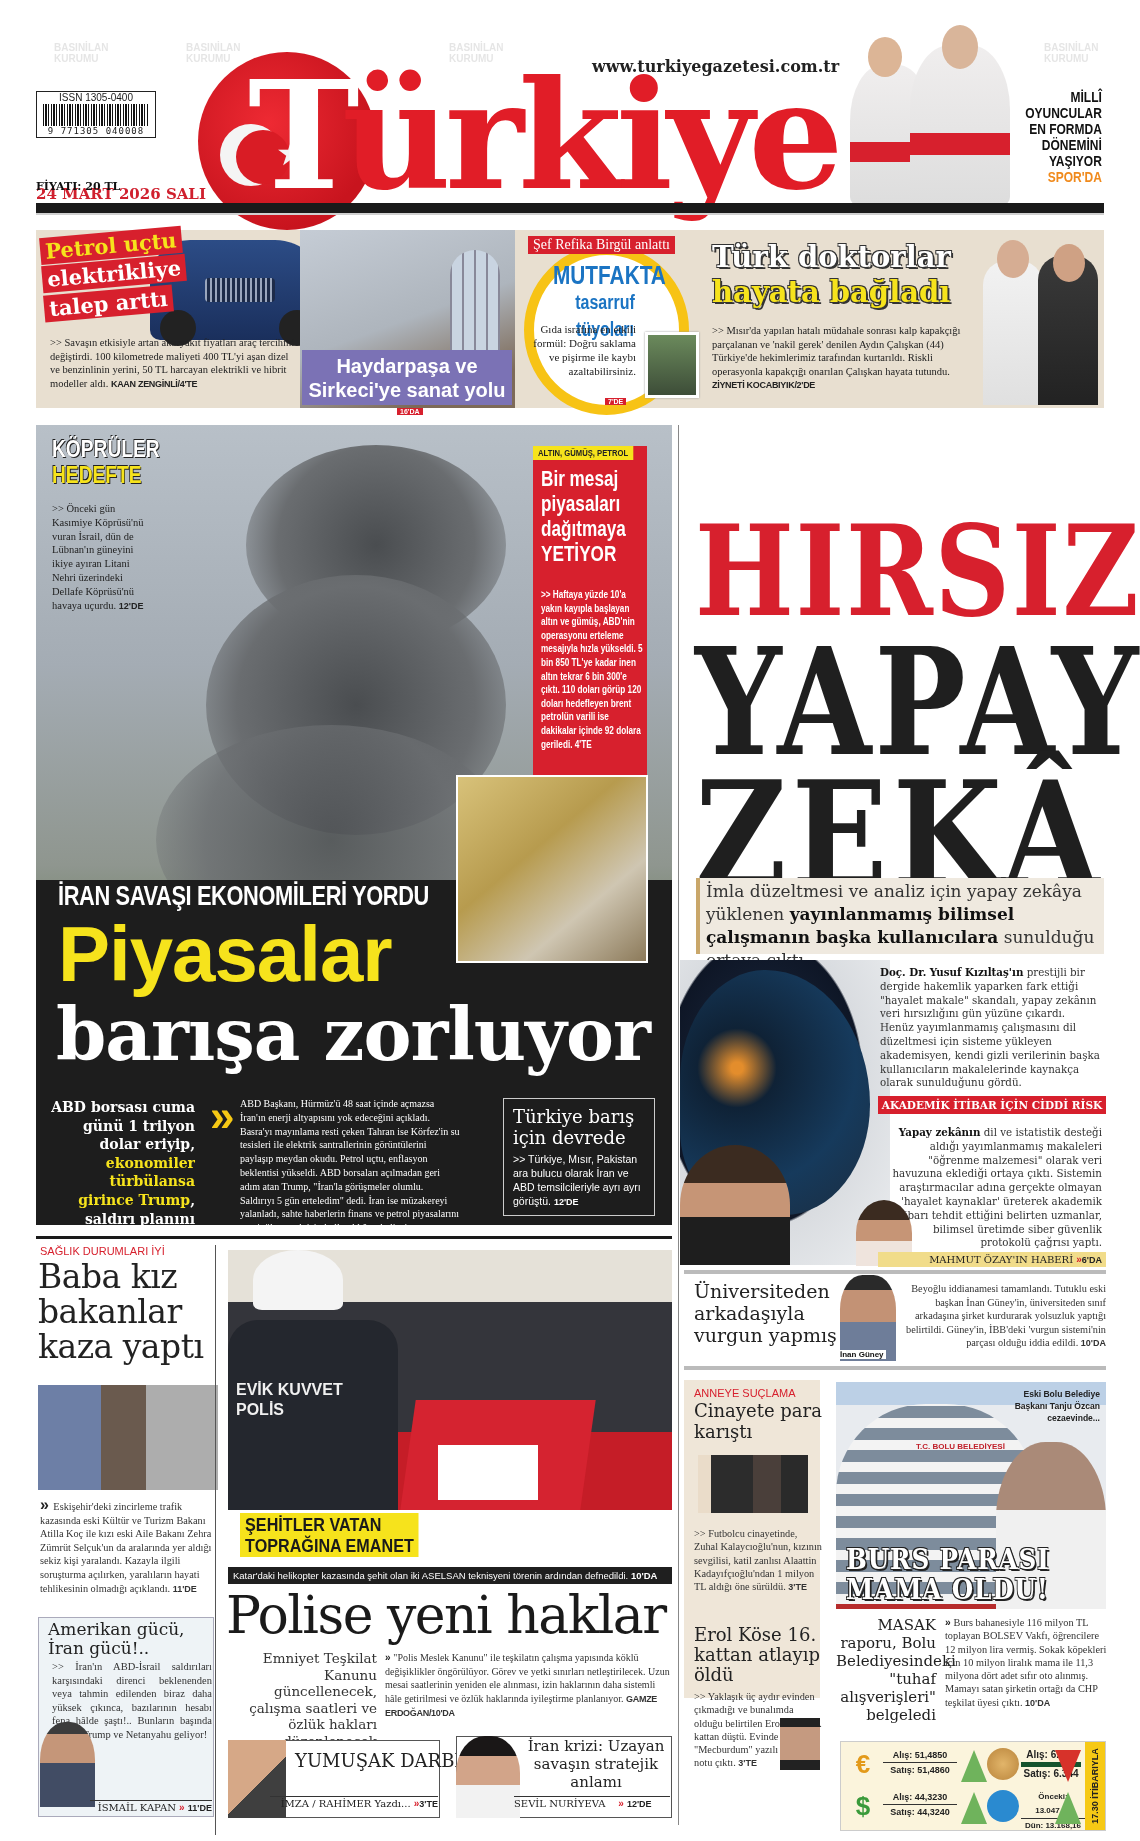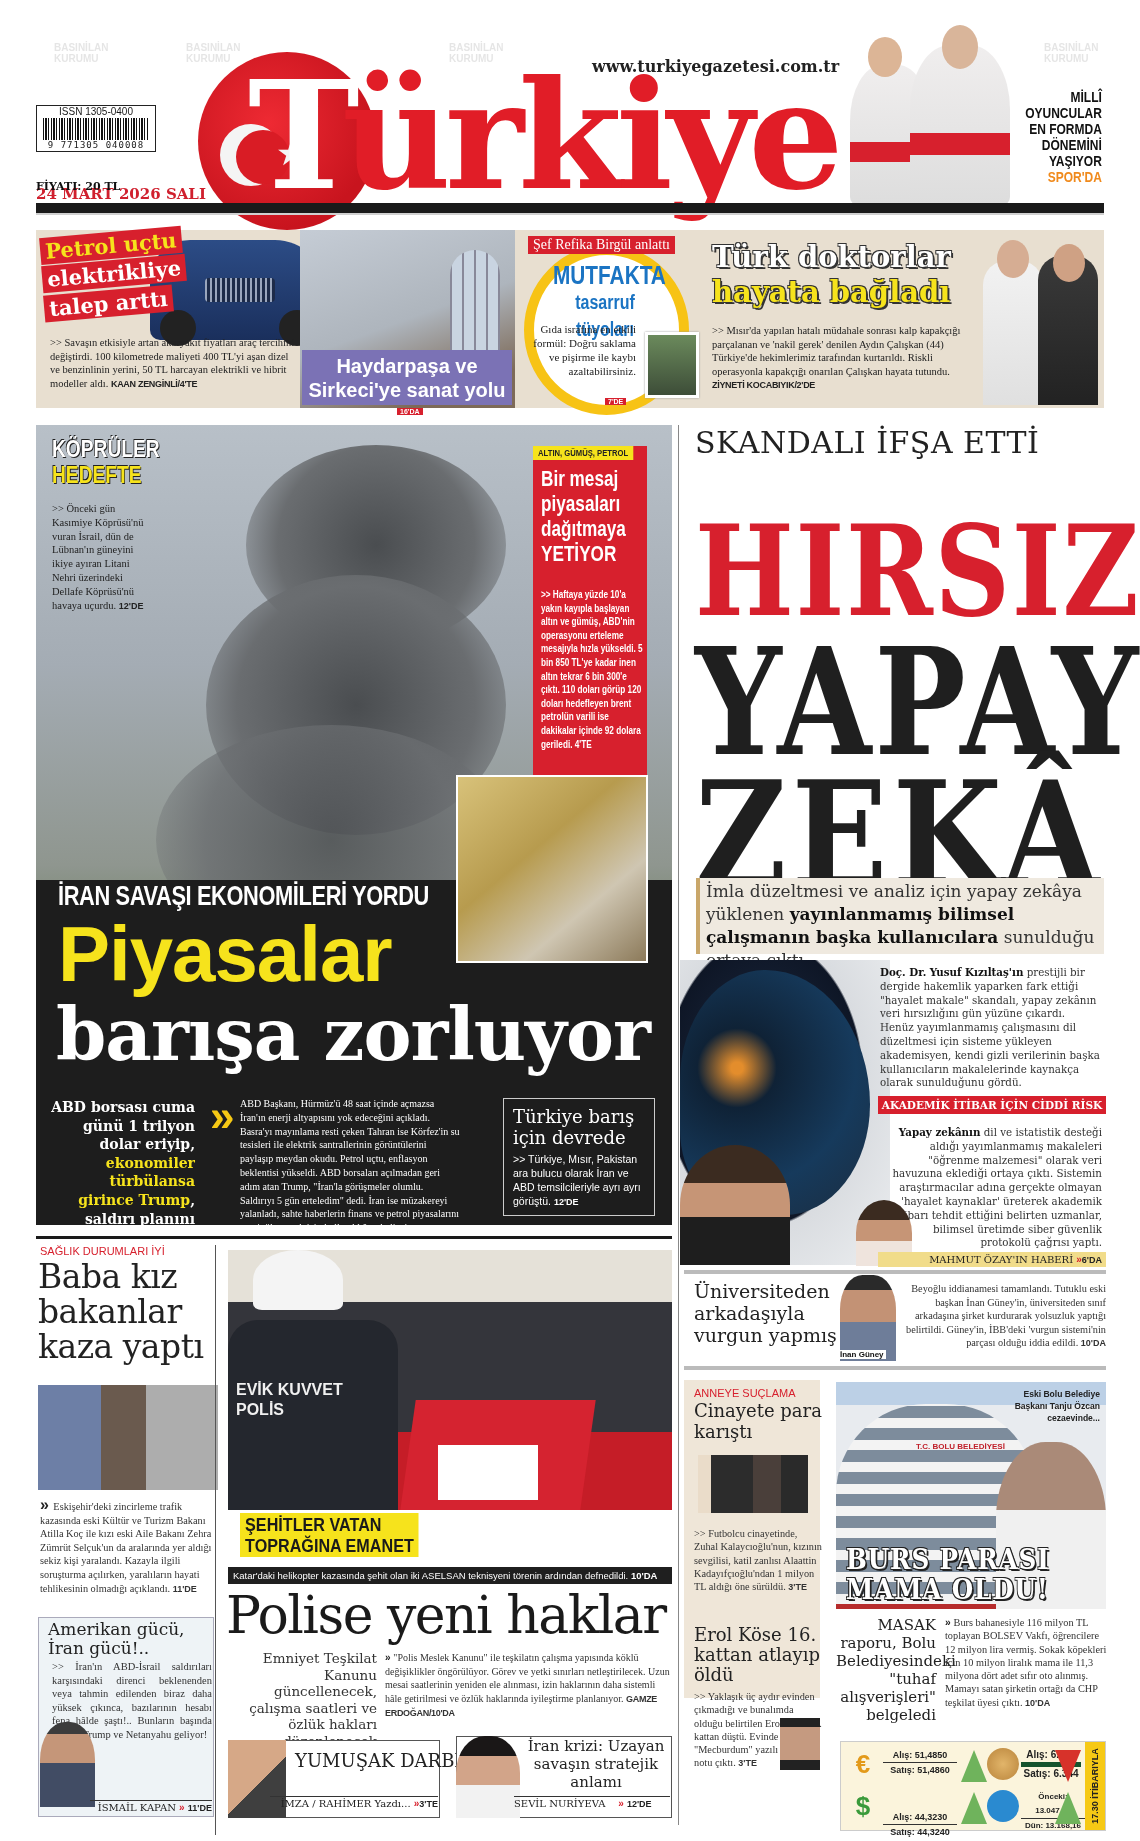--- a/index.html
+++ b/index.html
@@ -1,21 +1,21 @@
 <!DOCTYPE html>
 <html><head>
 <meta charset="utf-8">
 <style>
   * { box-sizing: border-box; margin: 0; padding: 0; }
   html, body { width: 1140px; height: 1841px; background: #ffffff; overflow: hidden; }
   body { position: relative; font-family: "DejaVu Serif", serif; color: #1a1a1a; }
   .abs { position: absolute; }
 
   
-  .barcode-box { left: 36px; top: 105px; width: 110px; width: 120px; height: 47px; border: 1px solid #222; background: #fff; }
+  .barcode-box { left: 36px; top: 91px; width: 110px; width: 120px; height: 47px; border: 1px solid #222; background: #fff; }
   .barcode-box .issn { font-family: "Liberation Sans", sans-serif; font-size: 10px; text-align: center; line-height: 12px; }
   .barcode-box .bars { height: 22px; margin: 0 6px; background: repeating-linear-gradient(90deg,#111 0 1px,#fff 1px 2px,#111 2px 4px,#fff 4px 5px,#111 5px 6px,#fff 6px 8px); }
   .barcode-box .num { font-family: "DejaVu Sans Mono", monospace; font-size: 9px; text-align: center; letter-spacing: 1px; line-height: 11px; }
   .date { left: 36px; top: 161px; font-family: "DejaVu Serif", serif; font-weight: bold; font-size: 15px; color: #d0202e; margin-top: 24px; }
   .price { left: 36px; top: 180px; font-family: "DejaVu Serif", serif; font-weight: bold; font-size: 11px; color: #111; }
   .logo-disc { left: 198px; top: 52px; width: 180px; width: 178px; height: 178px; border-radius: 50%; background: radial-gradient(circle at 40% 40%, #ee2a33, #c8141e 70%); overflow: hidden; }
   .logo-disc .cres { position:absolute; left: 22px; top: 72px; width: 62px; height: 62px; border-radius: 50%; background: #f4f4f4; }
   .logo-disc .cres-cut { position:absolute; left: 38px; top: 78px; width: 54px; height: 54px; border-radius: 50%; background: #d91c25; }
   .logo-disc .star { position:absolute; left: 78px; top: 84px; color: #f4f4f4; font-size: 34px; line-height: 34px; }
   .logo-text { left: 248px; top: 60px; font-family: "DejaVu Serif", serif; font-weight: bold; font-size: 150px; line-height: 150px; color: #e11d27; letter-spacing: -6px; }
@@ -285,21 +285,20 @@
 <div class="abs barisa">barışa zorluyor</div>
 <div class="abs abd-left"><span>ABD borsası cuma günü 1 trilyon dolar eriyip, </span><span class="y">ekonomiler türbülansa girince Trump</span><span>, saldırı planını rafa kaldırdı</span></div>
 <div class="abs quote-mark" style="left:210px;top:1094px;font-size:44px;line-height:44px;">»</div>
 <div class="abs abd-mid"><span>ABD Başkanı, Hürmüz'ü 48 saat içinde açmazsa İran'ın enerji altyapısını yok edeceğini açıkladı. Basra'yı mayınlama resti çeken Tahran ise Körfez'in su tesisleri ile elektrik santrallerinin görüntülerini paylaşıp meydan okudu. Petrol uçtu, enflasyon beklentisi yükseldi. ABD borsaları açılmadan geri adım atan Trump, "İran'la görüşmeler olumlu. Saldırıyı 5 gün erteledim" dedi. İran ise müzakereyi yalanladı, sahte haberlerin finans ve petrol piyasalarını manipüle etmek için kullanıldığını belirtti.</span> <span class="pgb">4-12'DE</span></div>
 <div class="abs tbox"></div>
 <div class="abs tbox-h">Türkiye barış için devrede</div>
 <div class="abs tbox-t"><span>&gt;&gt; Türkiye, Mısır, Pakistan ara bulucu olarak İran ve ABD temsilcileriyle ayrı ayrı görüştü.</span> <span class="pgb">12'DE</span></div>
 
 <div class="abs vline"></div>
 <div class="abs akad-sup">
-    <div>SKANDALI İFŞA ETTİ</div>
   </div>
 <div class="abs hirsiz">HIRSIZ</div>
 <div class="abs yapay">YAPAY</div>
 <div class="abs zeka">ZEKÂ</div>
 <div class="abs deck-box"></div>
 <div class="abs deck"><span>İmla düzeltmesi ve analiz için yapay zekâya yüklenen </span><b>yayınlanmamış bilimsel çalışmanın başka kullanıcılara</b><span> sunulduğu ortaya çıktı</span></div>
 <div class="abs ai-photo">
   <div class="ai-head"></div>
   <div class="kiziltas"></div>
 </div>
@@ -390,21 +389,21 @@
       <div style="border-top:1px solid #333;">Satış: 51,4860</div>
     </div>
   <div class="m-arrow m-up" style="left:120px;top:8px;"></div>
   <div class="m-icon" style="left:146px;top:6px;background:radial-gradient(circle,#e2b56a,#b9843b);"></div>
   <div class="m-val" style="left:180px;top:6px;width:60px;font-size:10px;">
       <div>Alış: 6.343</div>
       <div style="border-top:5px solid #14532d;">Satış: 6.344</div>
     </div>
   <div class="m-arrow m-down" style="left:214px;top:8px;"></div>
   <div class="m-icon" style="left:6px;top:48px;color:#3a9a3a;">$</div>
-  <div class="m-val" style="left:42px;top:48px;width:74px;margin-top:20px;">
+  <div class="m-val" style="left:42px;top:48px;width:74px;">
       <div>Alış: 44,3230</div>
       <div style="border-top:1px solid #333;">Satış: 44,3240</div>
     </div>
   <div class="m-arrow m-up" style="left:120px;top:50px;"></div>
   <div class="m-icon" style="left:146px;top:48px;background:#2a8ad0;"></div>
   <div class="m-val" style="left:180px;top:48px;width:64px;font-size:8px;">
       <div>Önceki: 13.047,72</div>
       <div style="border-top:1px solid #333;">Dün: 13.168,16</div>
     </div>
   <div class="m-arrow m-up" style="left:214px;top:50px;"></div>

